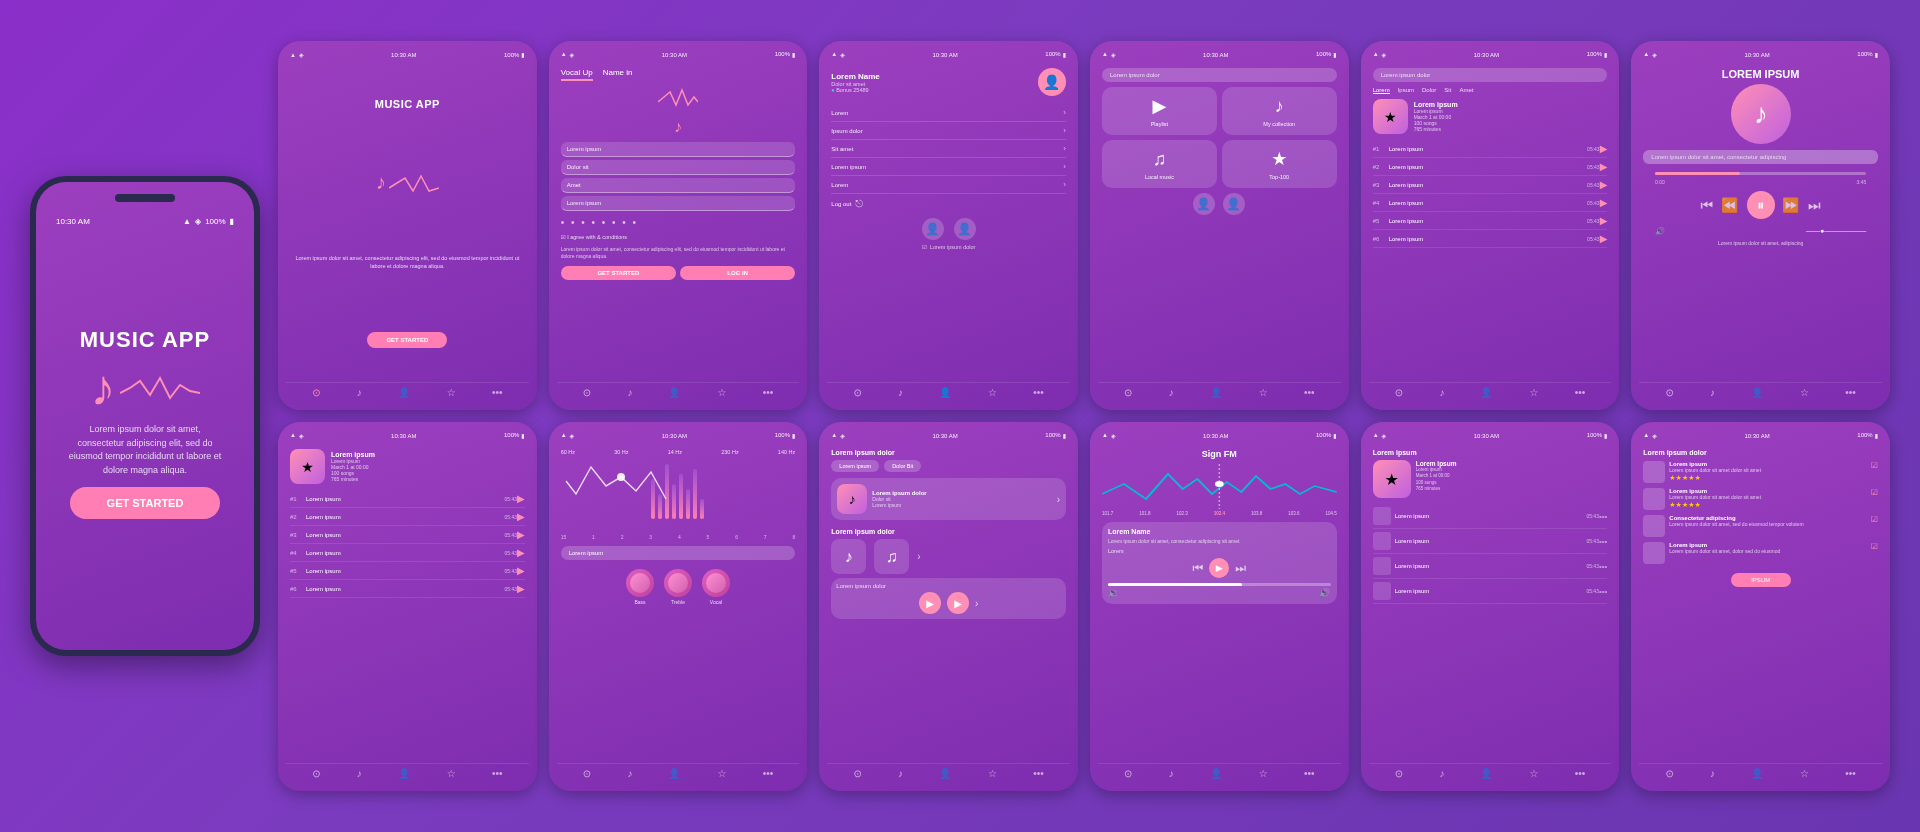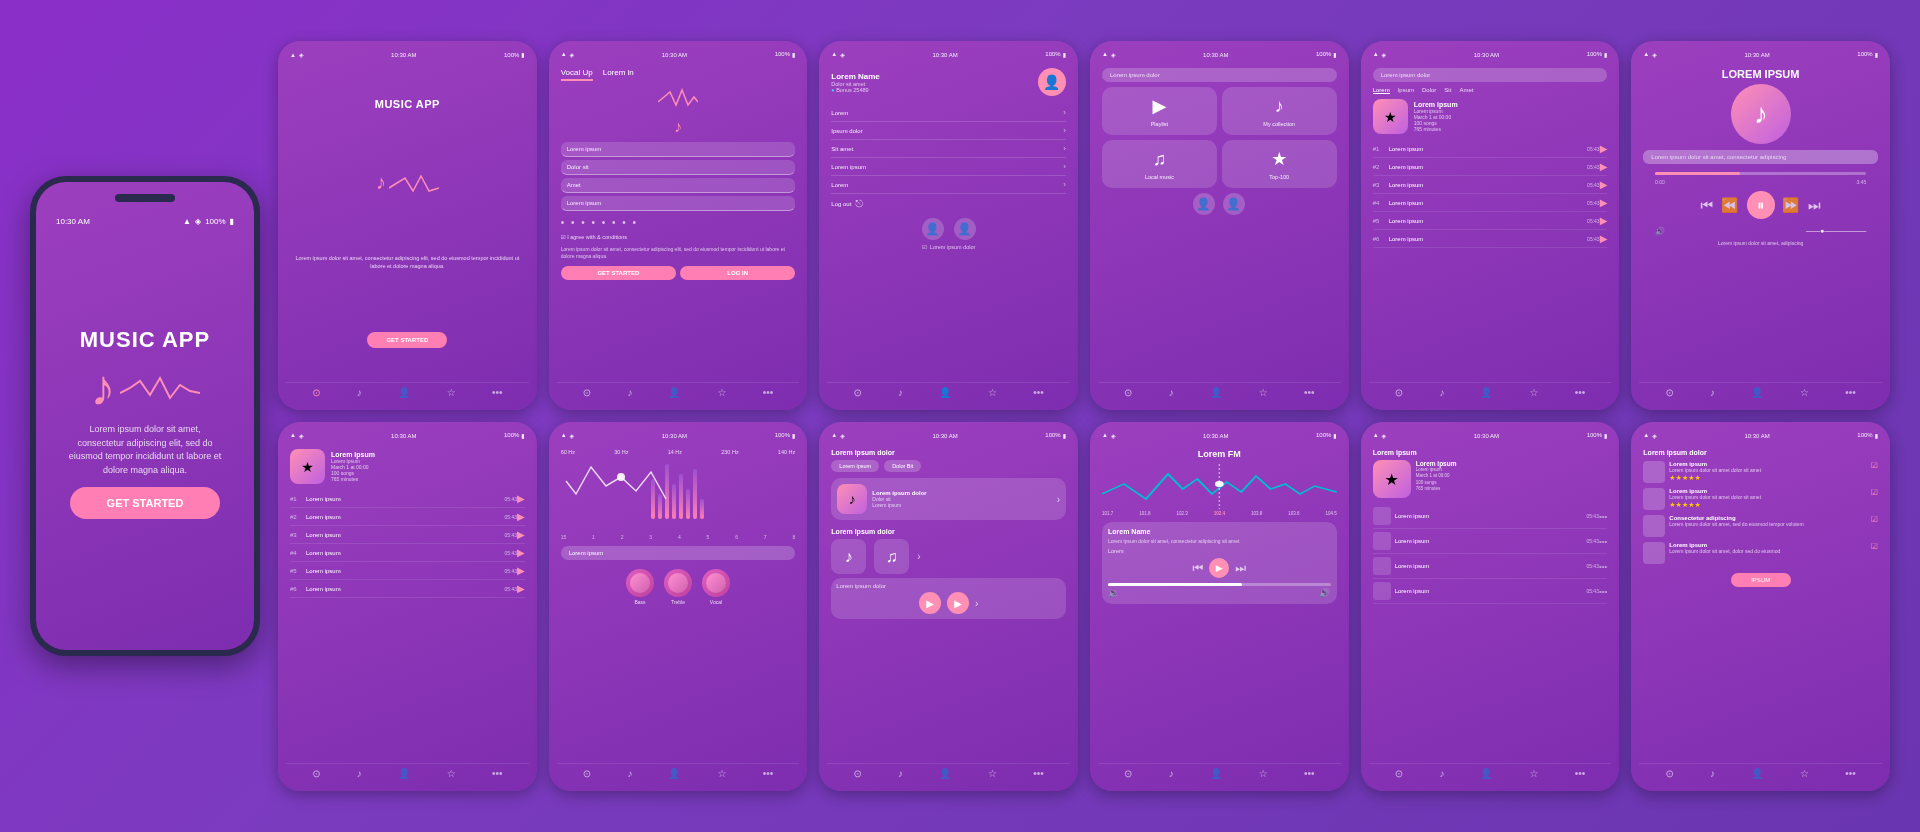--- a/index.html
+++ b/index.html
@@ -468,21 +468,21 @@
           </div>
         <span>10:30 AM</span>
         <div style="display:flex;gap:2px;">
             <span>100%</span>
             <span>▮</span>
           </div>
       </div>
       <div style="padding:4px;flex:1;display:flex;flex-direction:column;">
         <div class="s2-tabs">
           <div class="s2-tab active">Vocal Up</div>
-          <div class="s2-tab">Lorem in</div>
+          <div class="s2-tab">Name in</div>
         </div>
         <div style="display:flex;justify-content:center;margin-bottom:6px;">
           <svg width="40" height="25">
             <polyline points="0,15 6,10 12,5 18,18 24,3 30,18 36,10 40,15" fill="none" stroke="#ff8fb5" stroke-width="1.5"></polyline>
           </svg>
         </div>
         <div style="font-size:16px;color:#ff8fb5;text-align:center;margin-bottom:6px;">♪</div>
         <div class="s2-input">Lorem ipsum</div>
         <div class="s2-input">Dolor sit</div>
         <div class="s2-input">Amet</div>
@@ -995,21 +995,21 @@
             <span>▲</span>
             <span>◈</span>
           </div>
         <span>10:30 AM</span>
         <div style="display:flex;gap:2px;">
             <span>100%</span>
             <span>▮</span>
           </div>
       </div>
       <div style="padding:4px;flex:1;display:flex;flex-direction:column;">
-        <div class="s8-title">Lorem FM</div>
+        <div class="s8-title">Sign FM</div>
 
         <div style="position:relative;height:45px;margin-bottom:2px;">
           <svg width="100%" height="100%" viewBox="0 0 160 45" preserveAspectRatio="none">
             <polyline points="0,30 15,20 30,35 45,10 55,25 65,15 75,30 85,18 95,28 105,12 115,25 125,20 135,30 145,22 160,28" fill="none" stroke="#00bcd4" stroke-width="1.5"></polyline>
             <circle cx="80" cy="20" r="3" fill="white"></circle>
             <line x1="80" y1="0" x2="80" y2="45" stroke="rgba(255,255,255,0.5)" stroke-width="1" stroke-dasharray="2,2"></line>
           </svg>
         </div>
 
         <div style="display:flex;justify-content:space-between;font-size:4.5px;color:rgba(255,255,255,0.7);margin-bottom:6px;">

